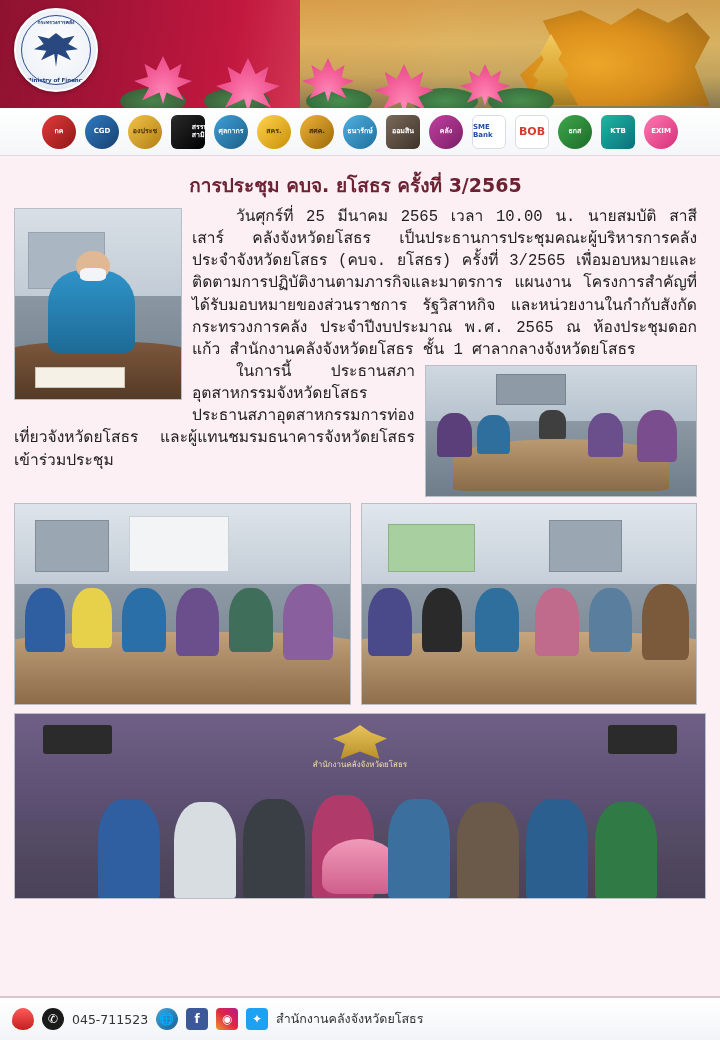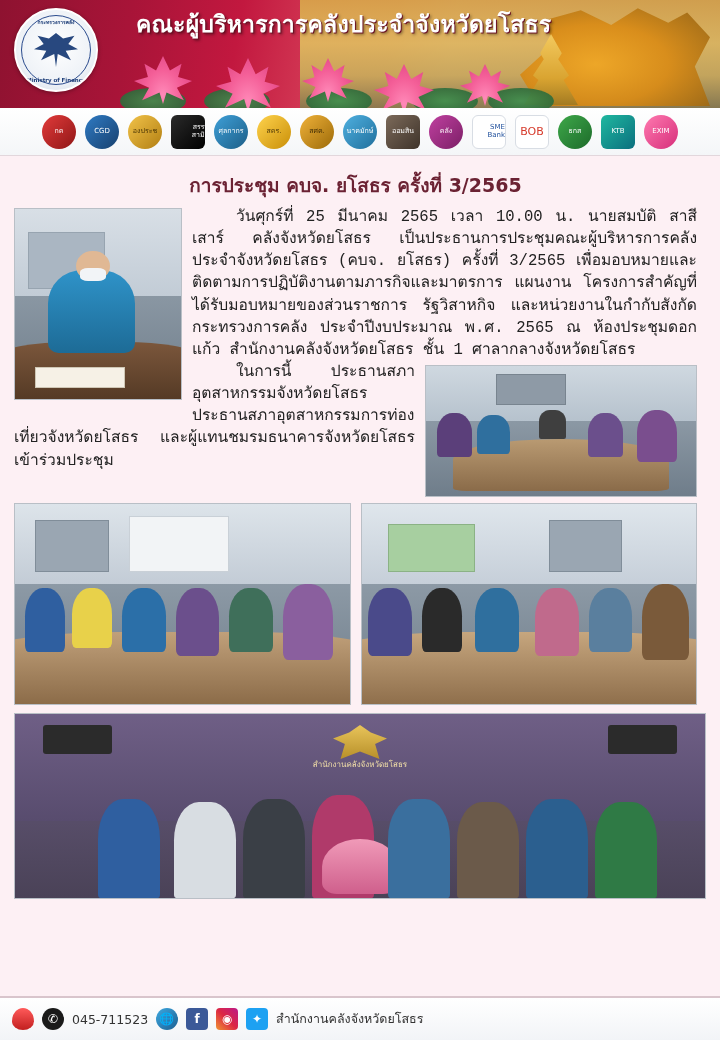--- a/index.html
+++ b/index.html
@@ -92,22 +92,22 @@
     background: linear-gradient(180deg,#ffffff 0%, #f4f6f8 100%);
     border-bottom: 1px solid #e2d7dc;
     display: flex; align-items: center; justify-content: center;
     gap: 9px;
     padding: 0 24px;
   }
   .logo {
     width: 34px; height: 34px;
     border-radius: 6px;
     display: flex; align-items: center; justify-content: center;
-    font-size: 7px; font-weight: normal; color: #fff;
-    text-align: right; line-height: 1.05;
+    font-size: 7px; font-weight: bold; color: #fff;
+    text-align: left; line-height: 1.05;
     overflow: hidden;
   }
   .logo.round { border-radius: 50%; }
   .logo.l1 { background: linear-gradient(135deg,#e23b3b,#8f1616); }
   .logo.l2 { background: linear-gradient(135deg,#2f7bc4,#17406e); }
   .logo.l3 { background: linear-gradient(135deg,#f2c34a,#b27f12); color:#4a3505; }
   .logo.l4 { background: linear-gradient(135deg,#2b2b2b,#000); padding-left: 25px; }
   .logo.l5 { background: linear-gradient(135deg,#3fa0d8,#1c5e87); }
   .logo.l6 { background: linear-gradient(135deg,#ffd34d,#c98f08); color:#4a3505;}
   .logo.l7 { background: linear-gradient(135deg,#f0b23a,#9c6a08); color:#3d2a04;}
@@ -227,32 +227,31 @@
       <div class="lotus" style="left:340px; bottom:8px; width:50px; height:42px;"></div>
     </div>
 
     <div class="ministry-seal">
       <div class="seal-ring"></div>
       <div class="seal-text-top">กระทรวงการคลัง</div>
       <div class="seal-bird"></div>
       <div class="seal-text-bot">Ministry of Finance</div>
     </div>
 
-    <div class="banner-title">คณะผู้บริหารการคลังประจำจังหวัดยโสธร</div>
   </div>
 
   <div class="logo-strip">
     <div class="logo round l1">กค</div>
     <div class="logo round l2">CGD</div>
     <div class="logo round l3">องประช</div>
     <div class="logo l4">สรรพสามิต</div>
     <div class="logo round l5">ศุลกากร</div>
     <div class="logo round l6">สคร.</div>
     <div class="logo round l7">สศค.</div>
-    <div class="logo round l8">นาคมักษ์</div>
+    <div class="logo round l8">ธนารักษ์</div>
     <div class="logo l9">ออมสิน</div>
     <div class="logo round l10">คลัง</div>
     <div class="logo l11">SME Bank</div>
     <div class="logo l12">BOB</div>
     <div class="logo round l13">ธกส</div>
     <div class="logo l14">KTB</div>
     <div class="logo round l15">EXIM</div>
   </div>
 
   <div class="article">

